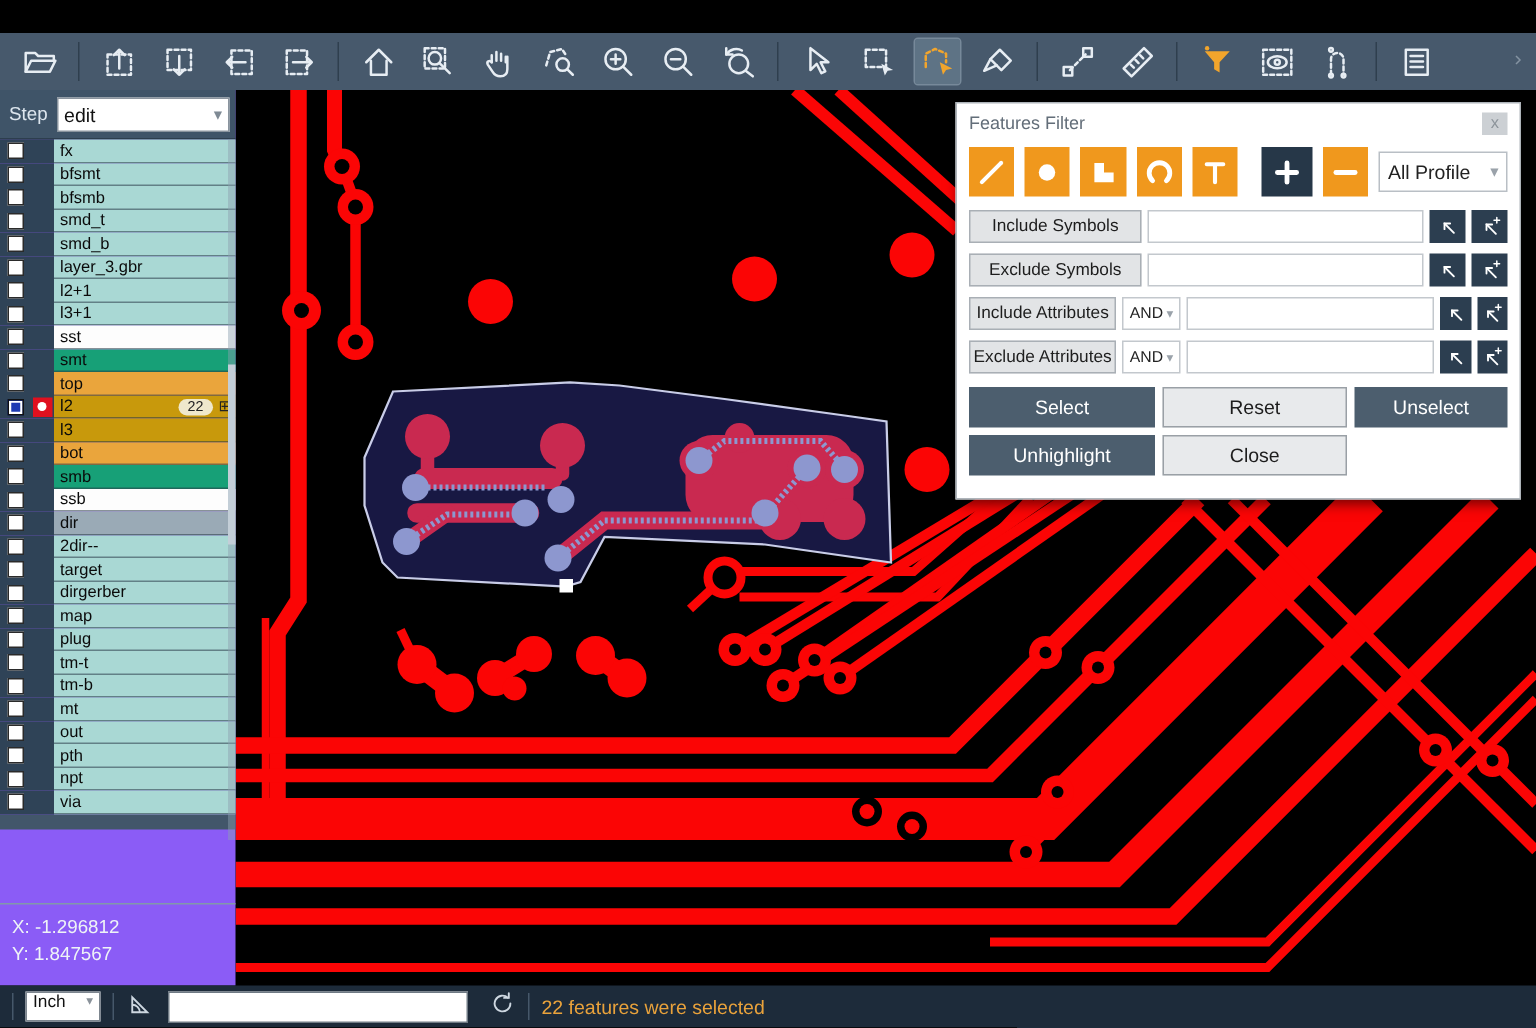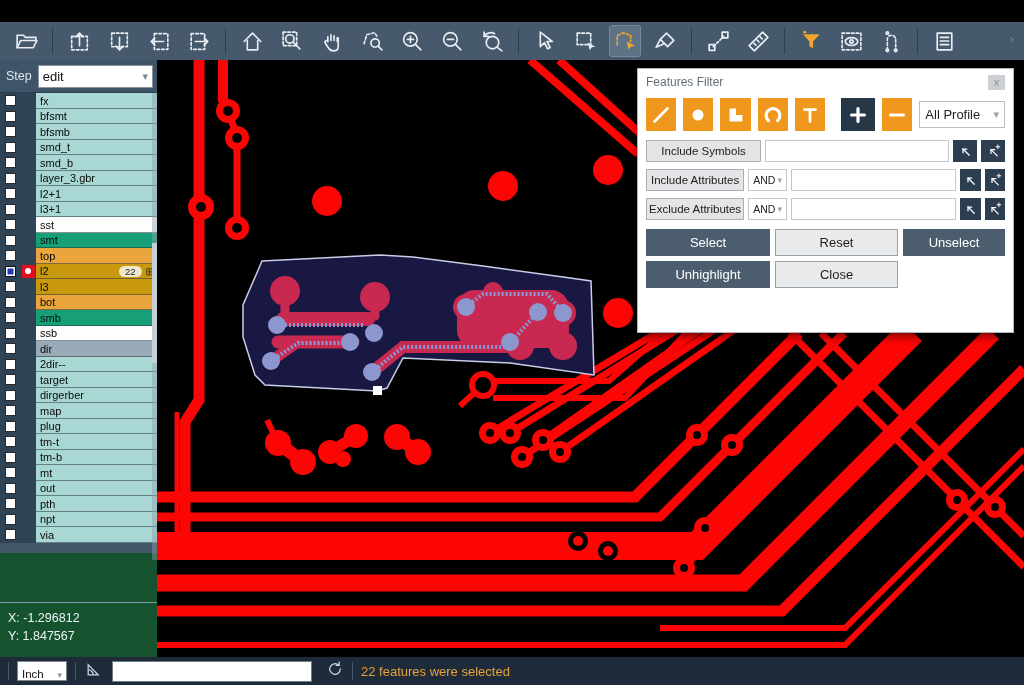--- a/index.html
+++ b/index.html
@@ -20,21 +20,21 @@
     margin:0 5px; border-radius:2px; }
   .tb-icon svg { width:25px; height:25px; stroke:#e7edf3; stroke-width:1.6; fill:none;
     stroke-linecap:round; stroke-linejoin:round; }
   .tb-icon.active { background:#5e7385; outline:1px solid #77899a; }
   .tb-icon.active svg { stroke:#f2a52c; }
   .tb-sep { width:1px; height:26px; background:#2f3f4e; margin:0 6px; }
   .tb-overflow { position:absolute; right:4px; top:10px; opacity:.45; }
   .tb-overflow svg { width:16px; height:16px; stroke:#cfd9e2; fill:none; stroke-width:1.5; }
 
   
-  #sidebar { position:absolute; left:0; top:60px; width:157px; height:597px; background:#14532d; }
+  #sidebar { position:absolute; left:0; top:60px; width:157px; height:597px; background:#8b5cf6; }
   #step-row { height:33px; background:#3f5468; display:flex; align-items:center; padding:0 4px;
     border-bottom:1px solid #2d3e4e; }
   #step-label { color:#dde6ee; font-size:12.5px; margin:0 6px 0 2px; }
   #step-select { flex:1; height:23px; background:#fff; border:1px solid #8a949e; display:flex;
     align-items:center; padding:0 4px; font-size:13px; color:#111; }
   #step-select .chev { margin-left:auto; color:#7f8a94; font-size:11px; }
   #layer-list { position:relative; }
   .layer-row { display:flex; height:15.5px; align-items:stretch; }
   .lr-cb { width:20px; background:#2f4357; display:flex; align-items:center; justify-content:center; }
   .cbox { width:11px; height:11px; background:#fff; border:1px solid #2a2a2a; }
@@ -93,21 +93,21 @@
   #fd-actions { display:grid; grid-template-columns:124px 123px 1fr; gap:5px; padding:2px 8px 0 8px; }
   .act-btn { height:27px; border:none; font-size:13px; font-family:"Liberation Sans",sans-serif; }
   .act-btn.dark { background:#4c5e6e; color:#fff; }
   .act-btn.light { background:#e8eaec; color:#1d1d1d; border:1px solid #9aa0a6; }
 
   
   #statusbar { position:absolute; left:0; top:657px; width:1024px; height:28px; background:#1d2b3a;
     display:flex; align-items:center; }
   .sb-sep { width:1px; height:18px; background:#46586a; margin:0 8px; }
   #unit-select { width:50px; height:20px; background:#fff; border:1px solid #7d868f; display:flex;
-    align-items:flex-end; padding:0 4px; font-size:11.5px; color:#111; }
+    align-items:flex-start; padding:0 4px; font-size:11.5px; color:#111; }
   #unit-select .chev { margin-left:auto; color:#8a929a; font-size:9px; }
   #sb-corner svg { width:20px; height:20px; stroke:#cdd7e0; fill:none; stroke-width:1.5; }
   #command-input { width:200px; height:21px; background:#fff; border:1px solid #6f7a84; margin-left:8px;
     padding:0 4px; font-size:12px; }
   #sb-refresh { margin-left:14px; }
   #sb-refresh svg { width:18px; height:18px; stroke:#cdd7e0; fill:none; stroke-width:1.7; stroke-linecap:round; }
   #status-message { color:var(--status_orange); font-size:13px; }
 </style>
 </head>
 <body>
@@ -753,61 +753,78 @@
           </button>
           <button class="arrow-btn">
             <svg viewBox="0 0 24 24">
               <path d="M18 19 L8 9"></path>
               <path d="M8 15 V9 h6"></path>
               <path d="M16 4.5 h6 M19 1.5 v6" stroke-width="1.6"></path>
             </svg>
           </button>
         </div>
         <div class="f-row">
-          <button class="f-label">Include Attributes</button>
-          <div class="and-box">
-            <span>AND</span>
-            <span class="chev">▾</span>
-          </div>
+          <button class="f-label">Exclude Symbols</button>
           <input class="f-input" style="">
           <button class="arrow-btn">
             <svg viewBox="0 0 24 24">
               <path d="M18 18 L8 8"></path>
               <path d="M8 14 V8 h6"></path>
             </svg>
           </button>
           <button class="arrow-btn">
             <svg viewBox="0 0 24 24">
               <path d="M18 19 L8 9"></path>
               <path d="M8 15 V9 h6"></path>
               <path d="M16 4.5 h6 M19 1.5 v6" stroke-width="1.6"></path>
             </svg>
           </button>
         </div>
         <div class="f-row">
-          <button class="f-label">Exclude Attributes</button>
+          <button class="f-label">Include Attributes</button>
           <div class="and-box">
             <span>AND</span>
             <span class="chev">▾</span>
           </div>
           <input class="f-input" style="">
           <button class="arrow-btn">
             <svg viewBox="0 0 24 24">
               <path d="M18 18 L8 8"></path>
               <path d="M8 14 V8 h6"></path>
             </svg>
           </button>
           <button class="arrow-btn">
             <svg viewBox="0 0 24 24">
               <path d="M18 19 L8 9"></path>
               <path d="M8 15 V9 h6"></path>
               <path d="M16 4.5 h6 M19 1.5 v6" stroke-width="1.6"></path>
             </svg>
           </button>
         </div>
+        <div class="f-row">
+          <button class="f-label">Exclude Attributes</button>
+          <div class="and-box">
+            <span>AND</span>
+            <span class="chev">▾</span>
+          </div>
+          <input class="f-input" style="">
+          <button class="arrow-btn">
+            <svg viewBox="0 0 24 24">
+              <path d="M18 18 L8 8"></path>
+              <path d="M8 14 V8 h6"></path>
+            </svg>
+          </button>
+          <button class="arrow-btn">
+            <svg viewBox="0 0 24 24">
+              <path d="M18 19 L8 9"></path>
+              <path d="M8 15 V9 h6"></path>
+              <path d="M16 4.5 h6 M19 1.5 v6" stroke-width="1.6"></path>
+            </svg>
+          </button>
+        </div>
       </div>
     <div id="fd-actions">
       <button class="act-btn dark">Select</button>
       <button class="act-btn light">Reset</button>
       <button class="act-btn dark">Unselect</button>
       <button class="act-btn dark">Unhighlight</button>
       <button class="act-btn light">Close</button>
     </div>
   </div>
 

